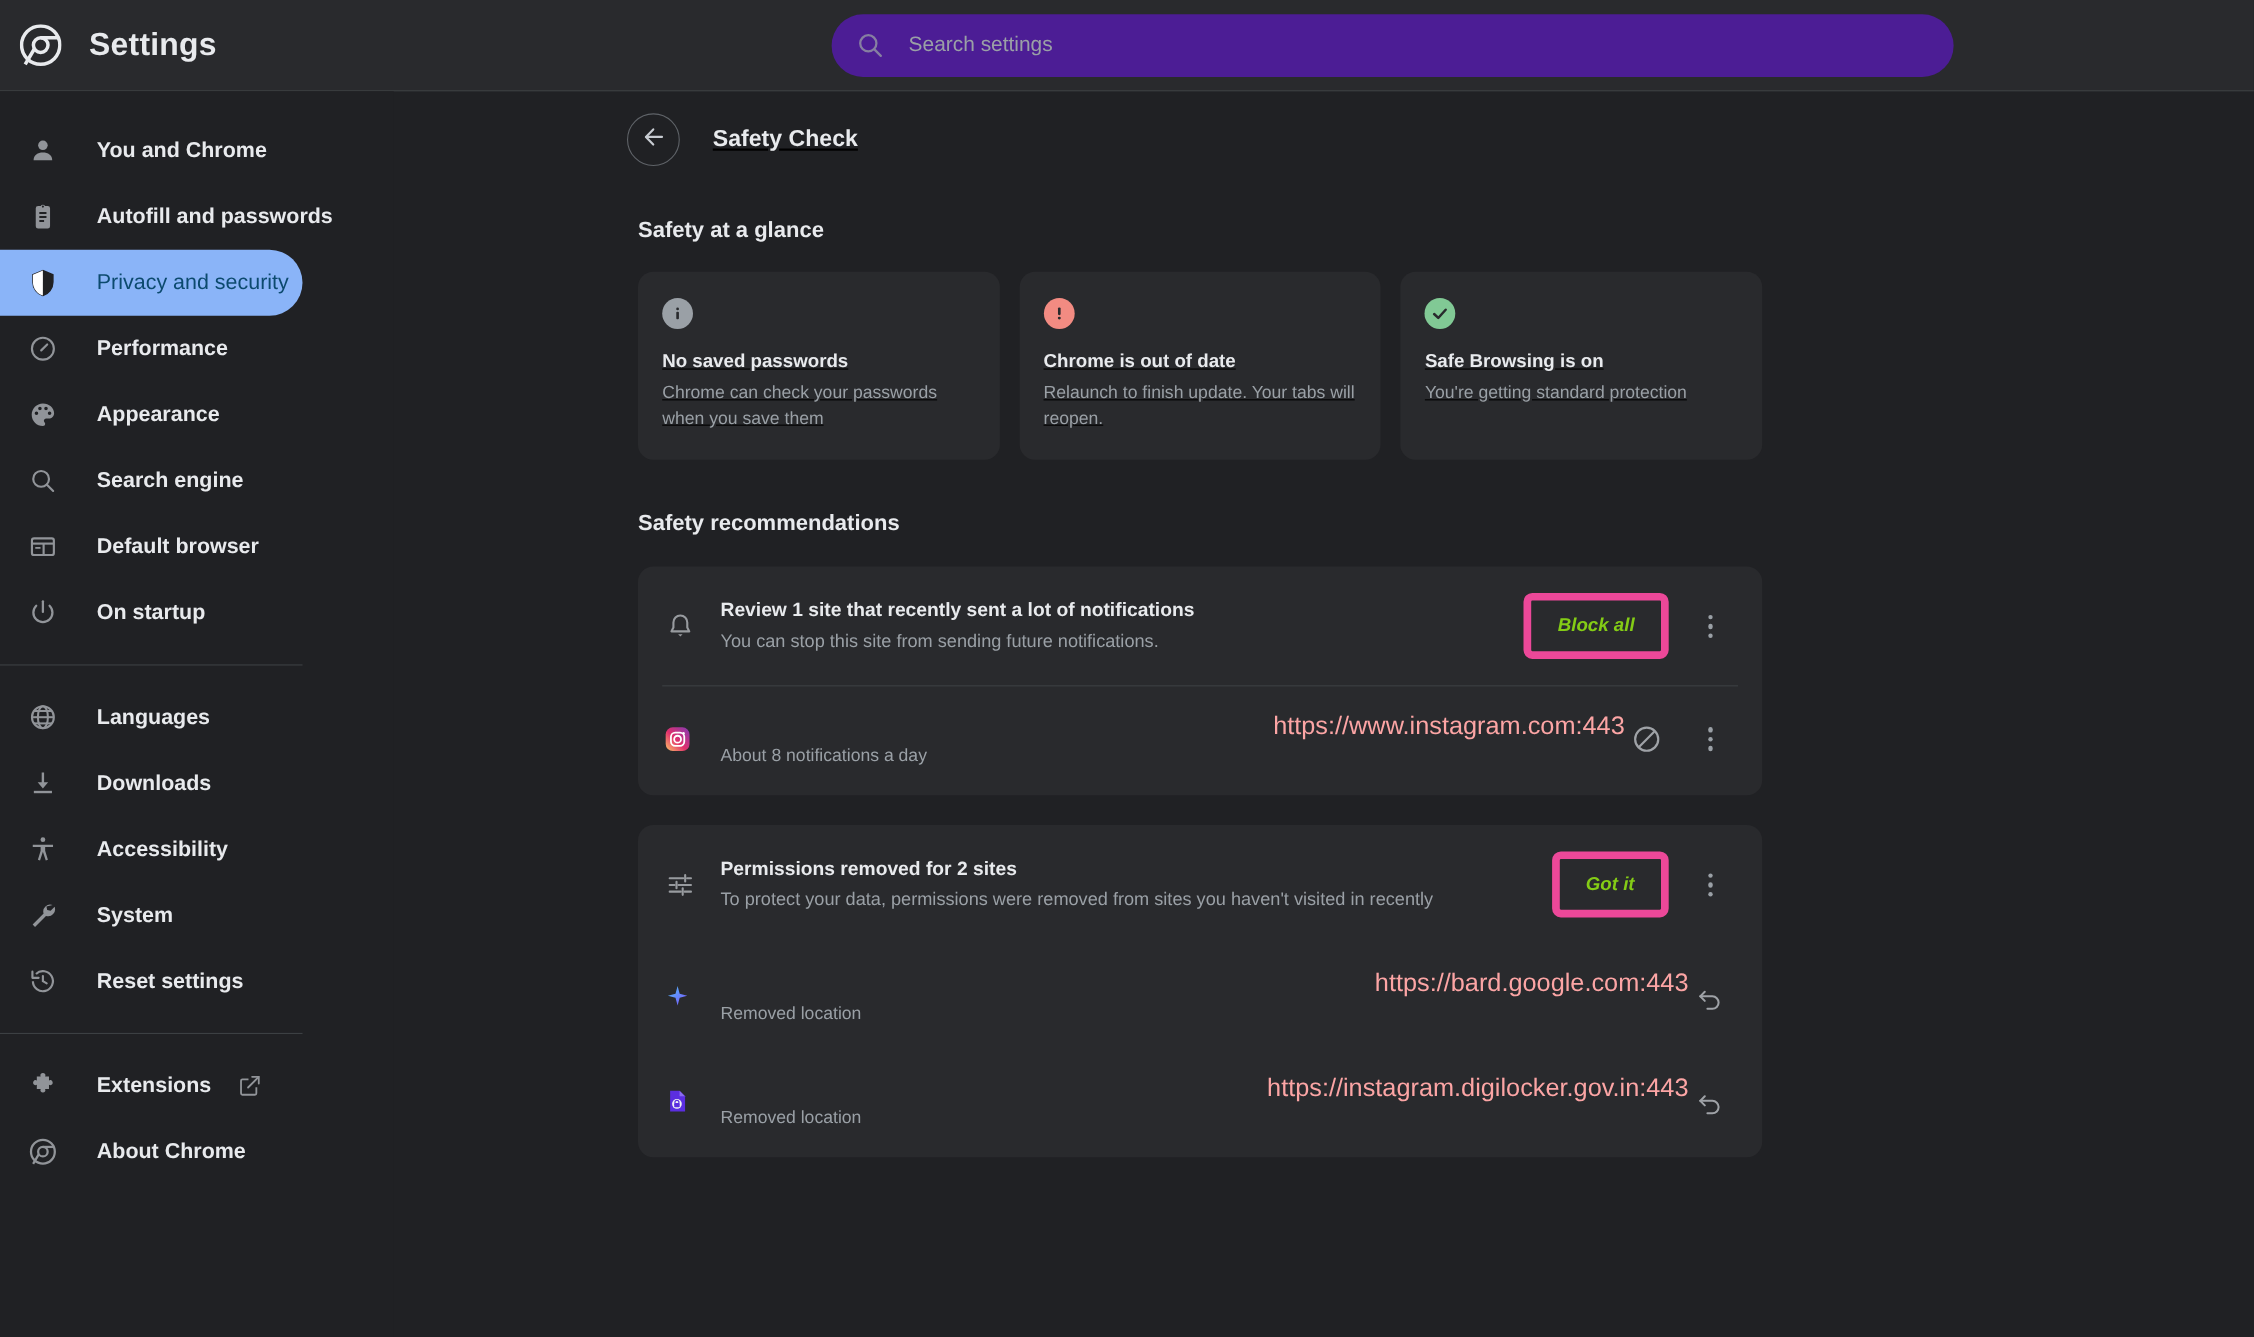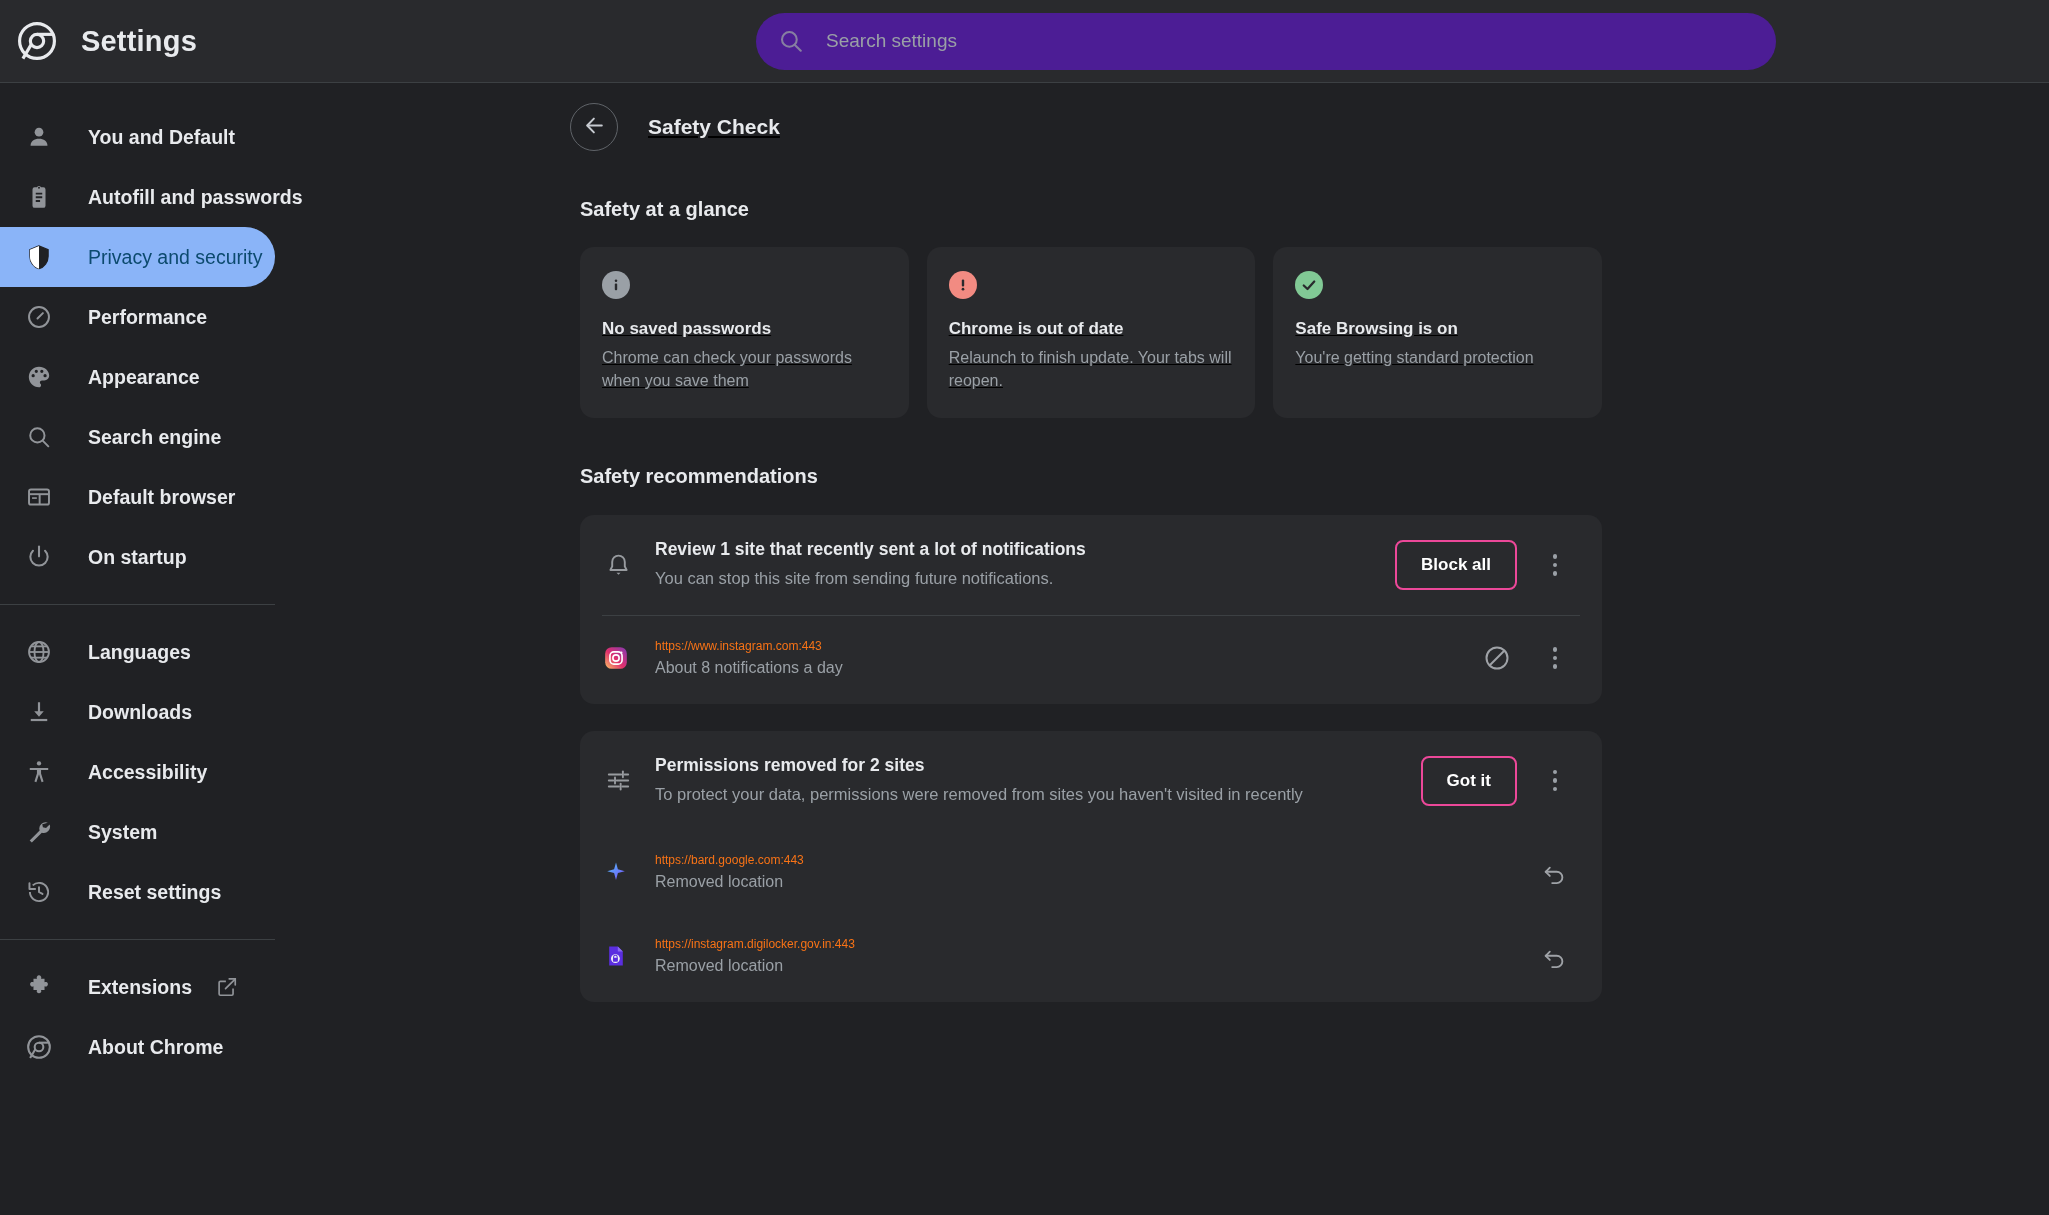--- a/index.html
+++ b/index.html
@@ -199,30 +199,31 @@
     font-weight: bold;
     color: #e8eaed;
     margin-bottom: 7px;
   }
   .rec-sub {
     font-size: 16.5px;
     color: #9aa0a6;
     line-height: 1.42;
   }
   .pill-btn {
-    border: 2px solid #ec4899;
+    border: 7px solid #ec4899;
     border-radius: 8px;
     background: transparent;
-    color: #ffffff;
+    color: #84cc16;
     font-size: 17px;
     font-weight: bold;
     padding: 13px 24px;
     cursor: pointer;
     font-family: "Liberation Sans", sans-serif;
     white-space: nowrap;
+    font-style: italic;
   }
   .kebab {
     width: 40px; height: 40px;
     margin-left: 18px;
     display: flex; flex-direction: column;
     align-items: center; justify-content: center;
     gap: 4px;
     cursor: pointer;
     flex: 0 0 40px;
   }
@@ -238,21 +239,21 @@
     align-items: center;
     padding: 22px 27px 22px 22px;
     min-height: 80px;
   }
   .site-fav {
     width: 28px; height: 28px;
     flex: 0 0 28px;
     display: flex; align-items: center; justify-content: center;
   }
   .site-text { flex: 1; margin-left: 25px; }
-  .site-url { font-size: 12px; color: #f97316; margin-bottom: 6px; }
+  .site-url { font-size: 23px; color: #fca5a5; margin-bottom: 6px; text-align: right; }
   .site-meta { font-size: 16px; color: #9aa0a6; }
   .row-action {
     width: 40px; height: 40px;
     display: flex; align-items: center; justify-content: center;
     cursor: pointer;
     opacity: .8;
     flex: 0 0 40px;
   }
 </style>
 </head>
@@ -284,21 +285,21 @@
 
 <nav class="sidebar">
 
   <div class="nav-item">
     <span class="ico">
       <svg viewBox="0 0 24 24" width="26" height="26" fill="#bdc1c6">
         <circle cx="12" cy="7.5" r="4"></circle>
           <path d="M4.2 20c0-4.3 3.5-6.4 7.8-6.4s7.8 2.1 7.8 6.4z"></path>
       </svg>
     </span>
-    <span class="lbl">You and Default</span>
+    <span class="lbl">You and Chrome</span>
   </div>
 
   <div class="nav-item">
     <span class="ico">
       <svg viewBox="0 0 24 24" width="26" height="26" fill="#bdc1c6">
         <path d="M16 3h-2.2a2 2 0 0 0-3.6 0H8a2 2 0 0 0-2 2v15a2 2 0 0 0 2 2h8a2 2 0 0 0 2-2V5a2 2 0 0 0-2-2zm-4-.4a.9.9 0 1 1 0 1.8.9.9 0 0 1 0-1.8zM9 8h6v1.7H9zm0 3.4h6v1.7H9zm0 3.4h4v1.7H9z"></path>
       </svg>
     </span>
     <span class="lbl">Autofill and passwords</span>
   </div>

